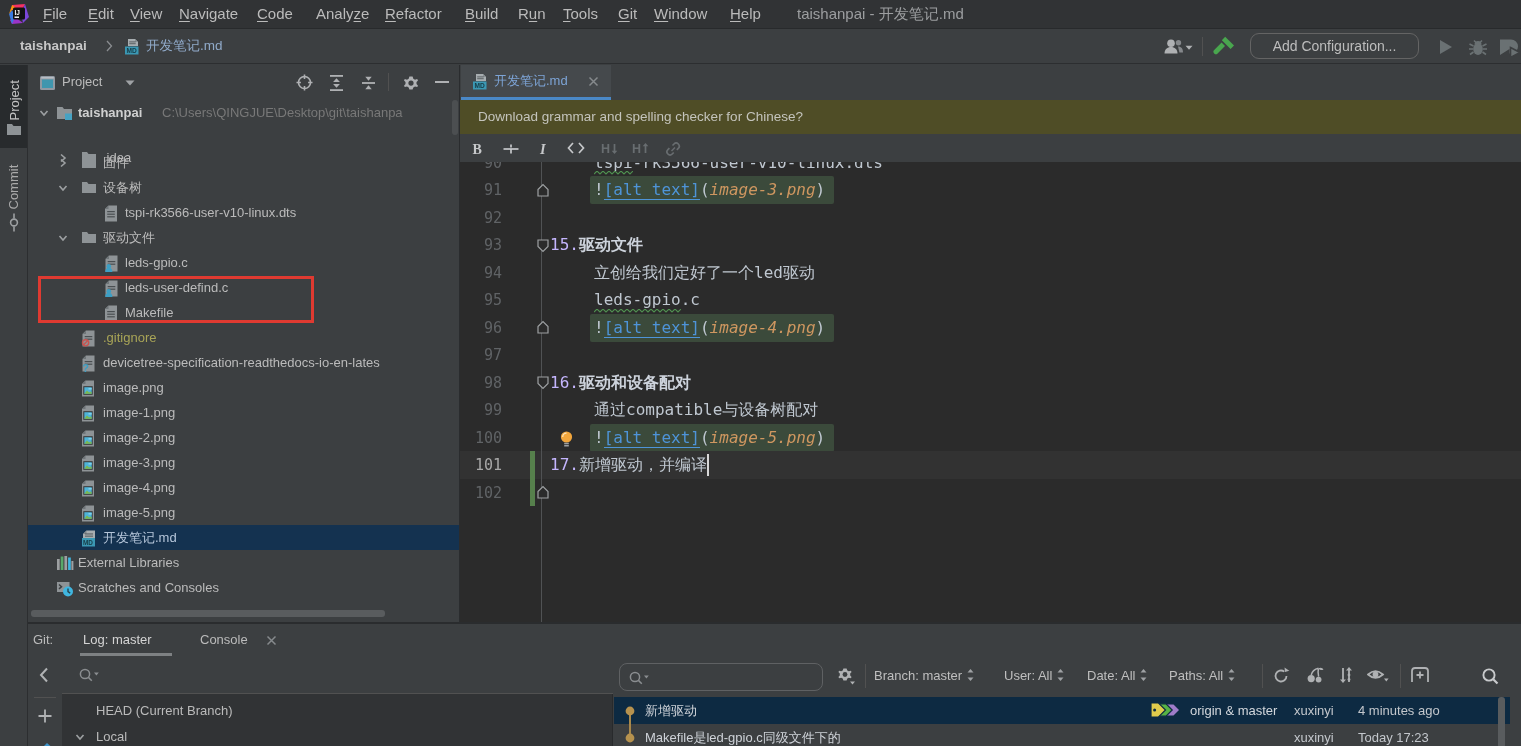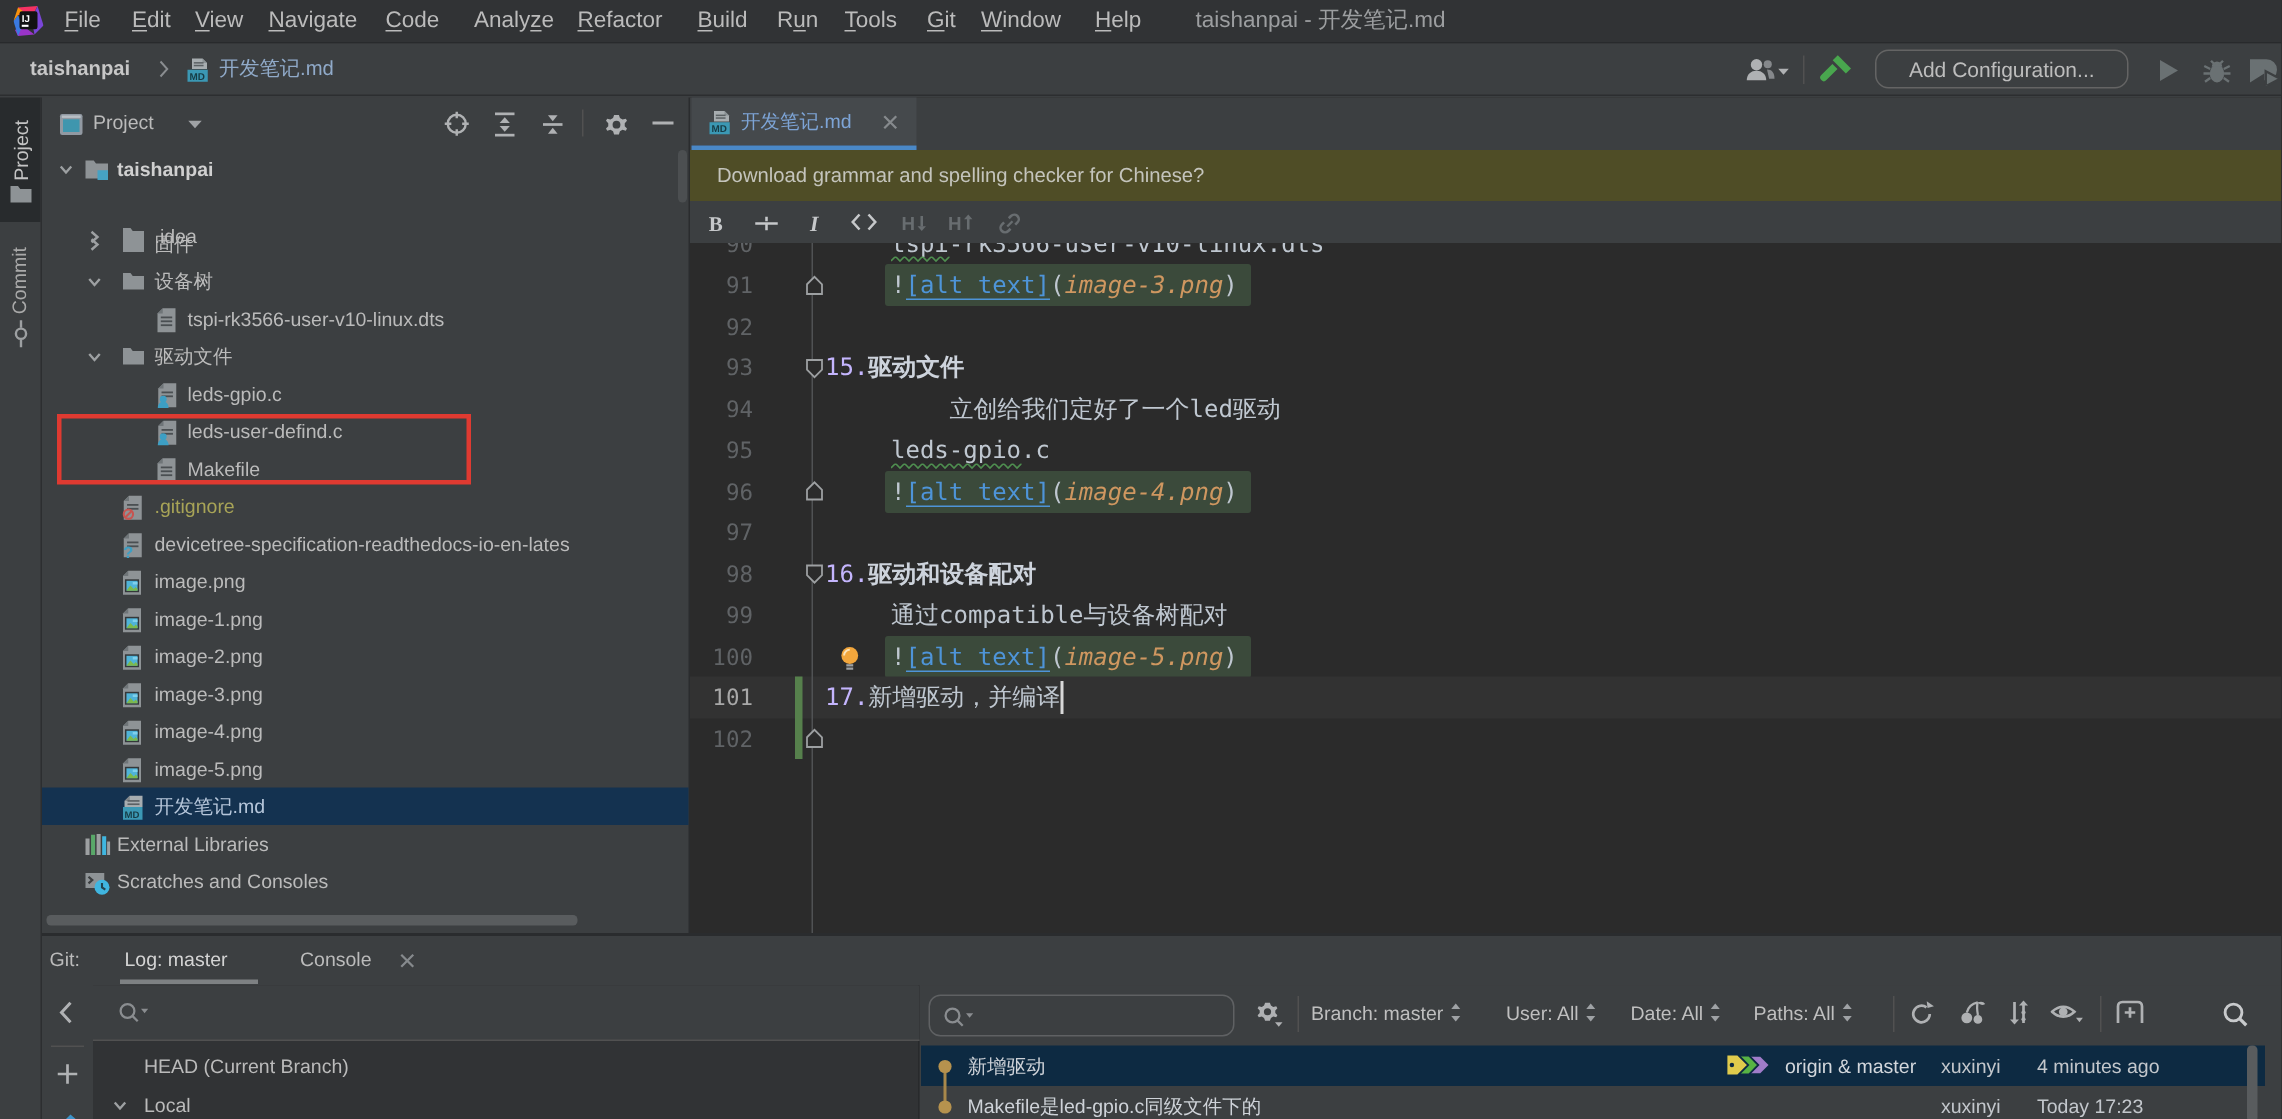--- a/index.html
+++ b/index.html
@@ -255,20 +255,21 @@
               <path d="M2.5 4 L6 8 L9.5 4" stroke="#9da0a2" stroke-width="1.6" fill="none"></path>
             </svg>
           </span>
           <span class="icon abs" style="left:28px;top:5px;">
             <svg width="18" height="16" viewBox="0 0 18 16">
               <path d="M1 2 h5.5 l1.5 2 H16 v10 H1 z" fill="#8e9396"></path>
      <rect x="9" y="8.5" width="7" height="6.5" fill="#46a2c3"></rect>
             </svg>
           </span>
           <span class="lbl" style="left:50px;font-weight:bold;color:#d0d0d0;">taishanpai</span>
+          <span class="lbl path" style="left:134px;"> C:\Users\QINGJUE\Desktop\git\taishanpa</span>
         </div>
         <div class="tree-row" style="top: 60px; margin-top: 20px;">
           <span class="icon abs" style="left:29px;top:7px;">
             <svg width="12" height="12" viewBox="0 0 12 12">
               <path d="M4 2.5 L8 6 L4 9.5" stroke="#9da0a2" stroke-width="1.6" fill="none"></path>
             </svg>
           </span>
           <span class="icon abs" style="left:53px;top:5px;">
             <svg width="16" height="14" viewBox="0 0 16 14">
               <path d="M1 2 h5 l1.5 2 H15 v9 H1 z" fill="#8e9396"></path>
@@ -597,21 +598,21 @@
         </div>
         <div class="code-row" style="top: 41.5px;">
           <div class="linenum ">92</div>
         </div>
         <div class="code-row" style="top: 69px;">
           <div class="linenum ">93</div>
           <div class="codetext" style="left:90px;"><span class="seg-listnum">15.</span><span class="seg-heading">驱动文件</span></div>
         </div>
         <div class="code-row" style="top: 96.5px;">
           <div class="linenum ">94</div>
-          <div class="codetext" style="left:134px;margin-left:39px;"><span class="seg-text">立创给我们定好了一个</span><span class="seg-plain">led</span><span class="seg-text">驱动</span></div>
+          <div class="codetext" style="left:134px;"><span class="seg-text">立创给我们定好了一个</span><span class="seg-plain">led</span><span class="seg-text">驱动</span></div>
         </div>
         <div class="code-row" style="top: 124px;">
           <div class="linenum ">95</div>
           <div class="codetext" style="left:134px;"><span class="seg-plain sq">leds-gpio</span><span class="seg-plain">.c</span></div>
           <div class="squig" style="left: 134px; top: 22.5px;">
             <svg width="87" height="5" viewBox="0 0 87 5">
               <path d="M0 3 l3 -3 l3 3 l3 -3 l3 3 l3 -3 l3 3 l3 -3 l3 3 l3 -3 l3 3 l3 -3 l3 3 l3 -3 l3 3 l3 -3 l3 3 l3 -3 l3 3 l3 -3 l3 3 l3 -3 l3 3 l3 -3 l3 3 l3 -3 l3 3 l3 -3 l3 3 l3 -3 l3 3" stroke="#4f8f50" stroke-width="1.1" fill="none"></path>
             </svg>
           </div>
         </div>

